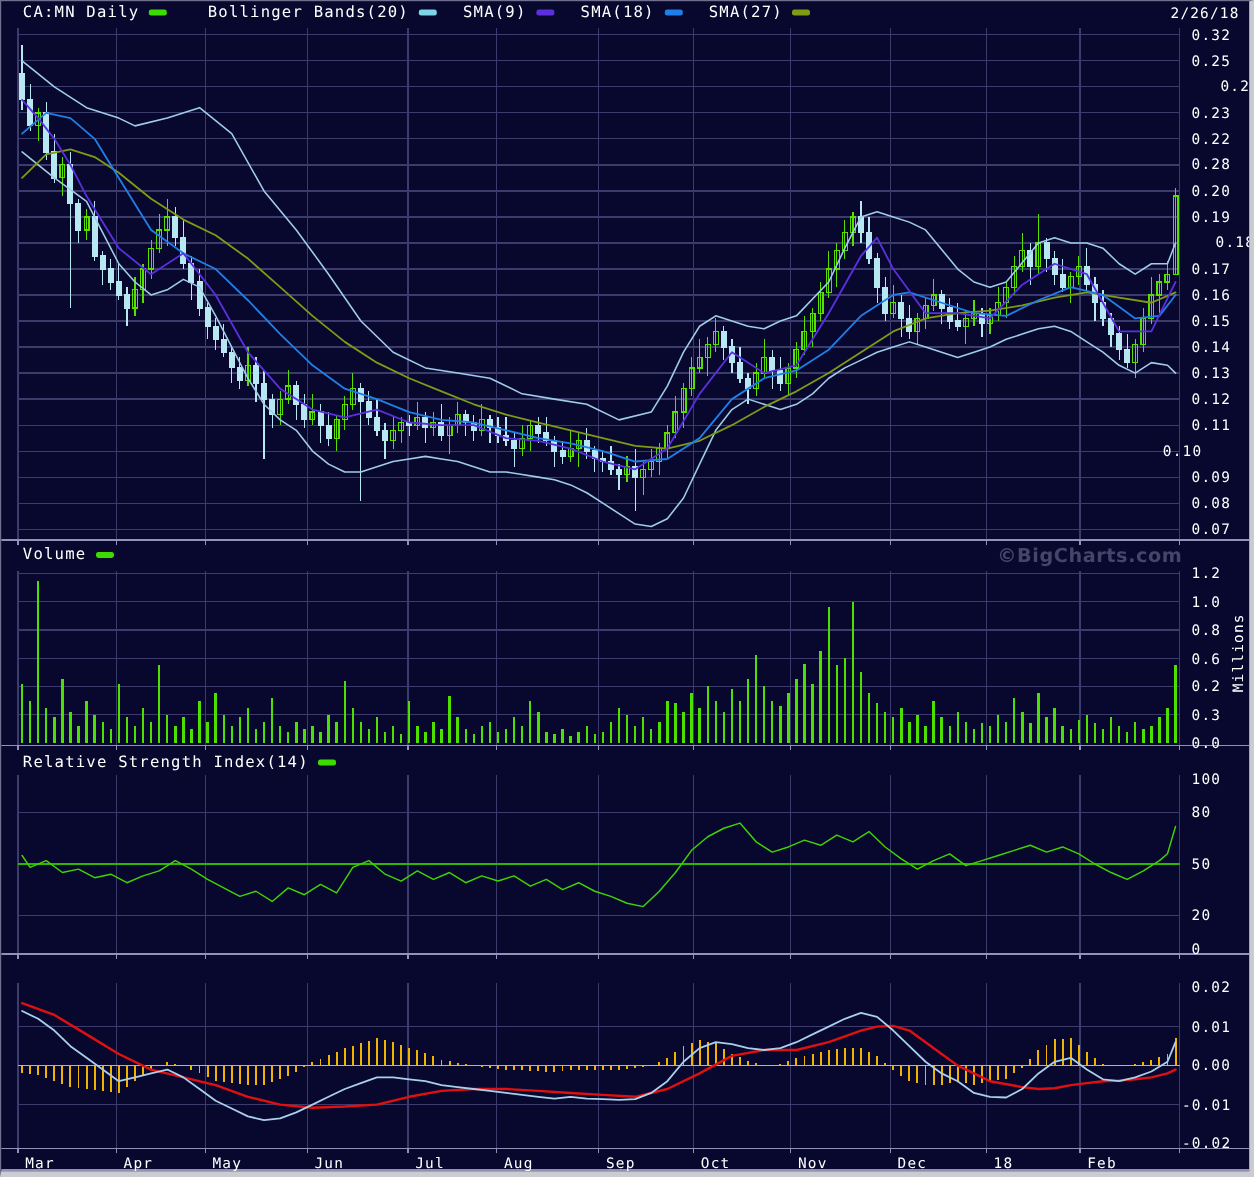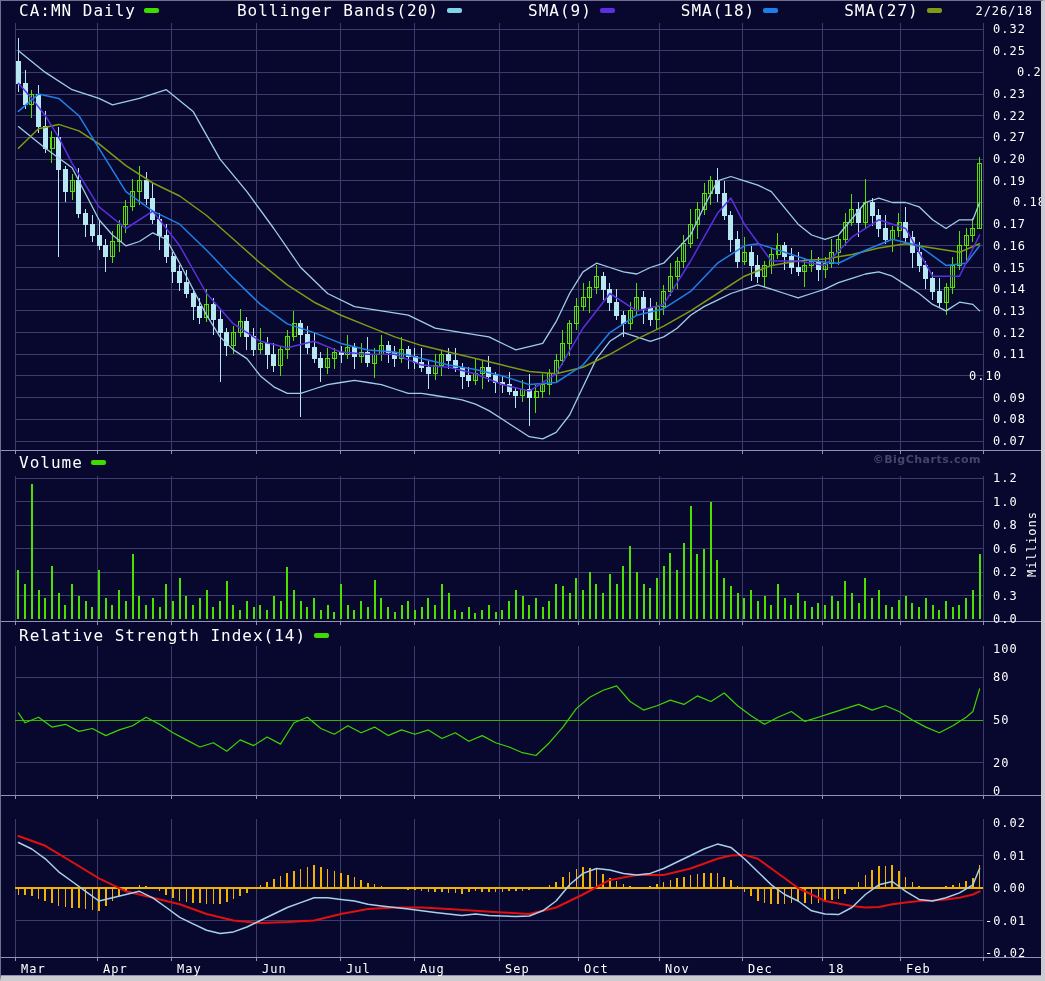--- a/index.html
+++ b/index.html
@@ -3,28 +3,28 @@
 <meta charset="utf-8">
 <style>
   html,body{margin:0;padding:0;background:#ffffff;}
   #chart{position:relative;width:1045px;height:981px;box-sizing:border-box;
     background:#08082f;
     border-top:1px solid #70708e;border-left:1px solid #70708e;
     border-right:4px solid #cbcbd2;border-bottom:5px solid #cbcbd2;
     font-family:"DejaVu Sans Mono","Liberation Mono",monospace;color:#ffffff;
     overflow:hidden;}
   #plot{position:absolute;left:0;top:0;}
-  .hdr{position:absolute;display:flex;align-items:center;height:15px;font-size:16px;letter-spacing:1px;white-space:nowrap;gap:44px;}
+  .hdr{position:absolute;display:flex;align-items:center;height:15px;font-size:13px;letter-spacing:1px;white-space:nowrap;}
   .legend-item{display:inline-flex;align-items:center;margin-right:22px;}
   .legend-item .txt{margin-right:8px;}
   .swatch{display:inline-block;width:15px;height:5px;border-radius:2px;}
   .lbl{position:absolute;font-size:12px;letter-spacing:1px;line-height:14px;height:14px;white-space:nowrap;}
   #date-label{position:absolute;top:3px;right:8px;font-size:12px;letter-spacing:1px;}
-  #watermark{position:absolute;left:830px;top:452px;width:150px;text-align:right;
-    font-size:11px;font-weight:bold;letter-spacing:.5px;font-family:"DejaVu Sans","Liberation Sans",sans-serif;}
+  #watermark{position:absolute;left:830px;top:452px;width:150px;
+    font-size:16px;font-weight:bold;letter-spacing:.5px;font-family:"DejaVu Sans","Liberation Sans",sans-serif;}
   #millions{position:absolute;left:991px;top:536px;width:80px;height:14px;text-align:center;
     font-size:12px;letter-spacing:1px;transform:rotate(-90deg);}
 </style>
 </head>
 <body>
 
 <div id="chart">
   <svg id="plot" width="1040" height="975">
       <line x1="14" y1="28" x2="982" y2="28" stroke="#3c3c6c" stroke-width="1" shape-rendering="crispEdges"></line>
       <line x1="14" y1="49.68421052631581" x2="982" y2="49.68421052631581" stroke="#3c3c6c" stroke-width="1" shape-rendering="crispEdges"></line>
@@ -788,21 +788,21 @@
     </span>
   </div>
 
 
   <div id="labels">
       <span class="lbl" style="left: 992px; top: 21px;">0.32</span>
       <span class="lbl" style="left: 992px; top: 42.6842px;">0.25</span>
       <span class="lbl" style="left: 1016px; top: 64.3684px;">0.24</span>
       <span class="lbl" style="left: 992px; top: 86.0526px;">0.23</span>
       <span class="lbl" style="left: 992px; top: 107.737px;">0.22</span>
-      <span class="lbl" style="left: 992px; top: 129.421px;">0.27</span>
+      <span class="lbl" style="left: 992px; top: 129.421px;">0.28</span>
       <span class="lbl" style="left: 992px; top: 151.105px;">0.20</span>
       <span class="lbl" style="left: 992px; top: 172.789px;">0.19</span>
       <span class="lbl" style="left: 1012px; top: 194.474px;">0.18</span>
       <span class="lbl" style="left: 992px; top: 216.158px;">0.17</span>
       <span class="lbl" style="left: 992px; top: 237.842px;">0.16</span>
       <span class="lbl" style="left: 992px; top: 259.526px;">0.15</span>
       <span class="lbl" style="left: 992px; top: 281.211px;">0.14</span>
       <span class="lbl" style="left: 992px; top: 302.895px;">0.13</span>
       <span class="lbl" style="left: 992px; top: 324.579px;">0.12</span>
       <span class="lbl" style="left: 992px; top: 346.263px;">0.11</span>

